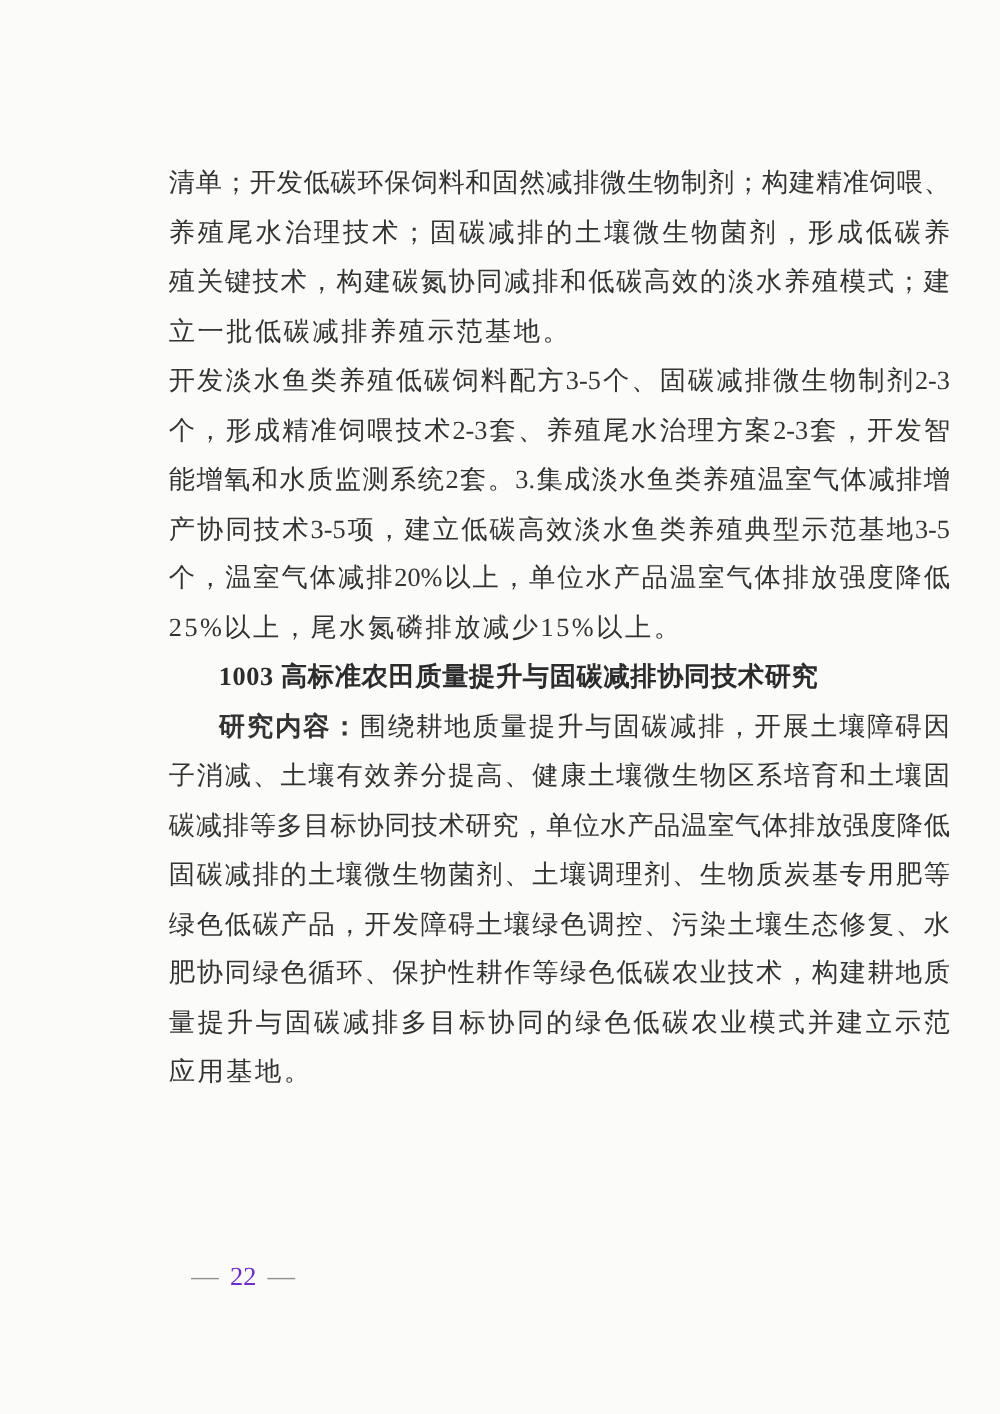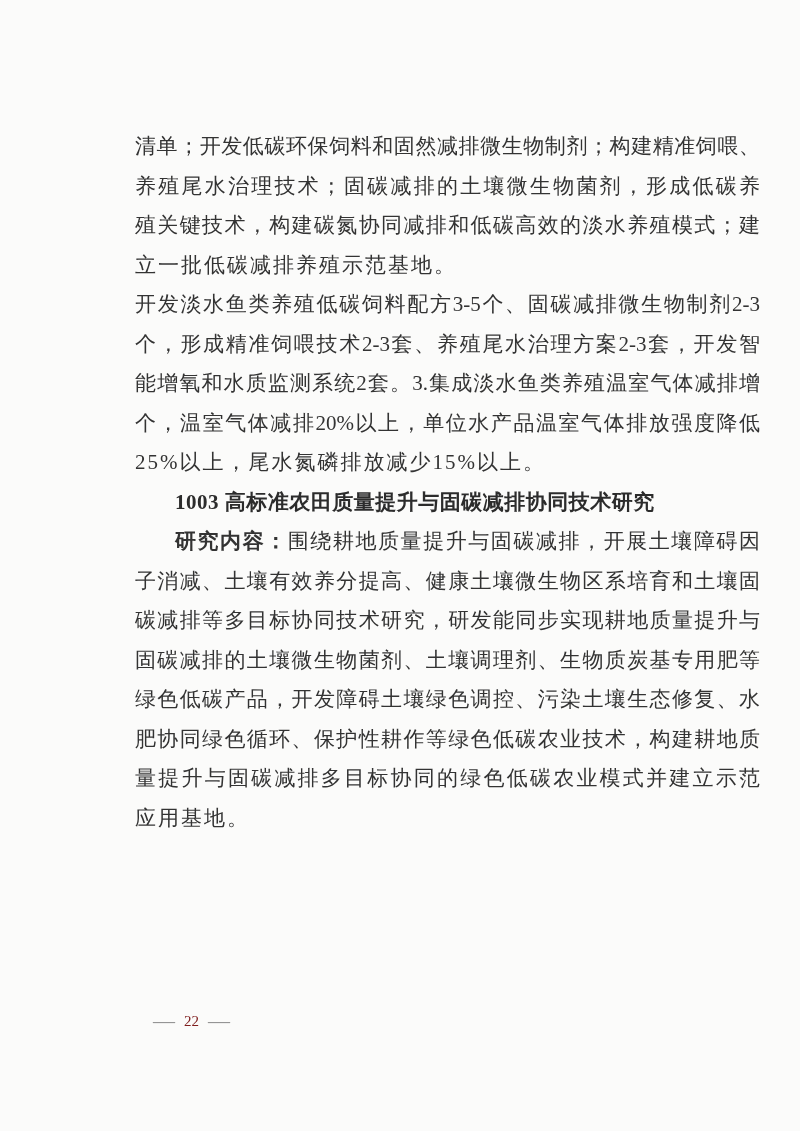--- a/index.html
+++ b/index.html
@@ -59,43 +59,44 @@
     align-items: center;
     gap: 9px;
     font-size: 20px;
   }
   .footer .dash {
     color: var(--dash-color);
     font-size: 22px;
     line-height: 30px;
   }
   .footer .pagenum {
-    color: #7f1d1d;
-    font-size: 15px;
+    color: #6d28d9;
+    font-size: 21px;
     line-height: 30px;
   }
 </style>
 </head>
 <body>
 
 <div class="page">
   <div class="text-block">
       <div class="line fill"><span class="run">清单；开发低碳环保饲料和固然减排微生物制剂；构建精准饲喂、</span></div>
       <div class="line fill"><span class="run">养殖尾水治理技术；固碳减排的土壤微生物菌剂，形成低碳养</span></div>
       <div class="line fill"><span class="run">殖关键技术，构建碳氮协同减排和低碳高效的淡水养殖模式；建</span></div>
       <div class="line"><span class="run">立一批低碳减排养殖示范基地。</span></div>
       <div class="line fill"><span class="run">开发淡水鱼类养殖低碳饲料配方3-5个、固碳减排微生物制剂2-3</span></div>
       <div class="line fill"><span class="run">个，形成精准饲喂技术2-3套、养殖尾水治理方案2-3套，开发智</span></div>
       <div class="line fill"><span class="run">能增氧和水质监测系统2套。3.集成淡水鱼类养殖温室气体减排增</span></div>
+      <div class="line fill"><span class="run">产协同技术3-5项，建立低碳高效淡水鱼类养殖典型示范基地3-5</span></div>
       <div class="line fill"><span class="run">个，温室气体减排20%以上，单位水产品温室气体排放强度降低</span></div>
       <div class="line"><span class="run">25%以上，尾水氮磷排放减少15%以上。</span></div>
       <div class="line indent heading"><span class="run bold">1003 高标准农田质量提升与固碳减排协同技术研究</span></div>
       <div class="line fill indent"><span class="run bold">研究内容：</span><span class="run">围绕耕地质量提升与固碳减排，开展土壤障碍因</span></div>
       <div class="line fill"><span class="run">子消减、土壤有效养分提高、健康土壤微生物区系培育和土壤固</span></div>
-      <div class="line fill"><span class="run">碳减排等多目标协同技术研究，研发能同步实现耕地质量提升与</span></div>
+      <div class="line fill"><span class="run">碳减排等多目标协同技术研究，单位水产品温室气体排放强度降低</span></div>
       <div class="line fill"><span class="run">固碳减排的土壤微生物菌剂、土壤调理剂、生物质炭基专用肥等</span></div>
       <div class="line fill"><span class="run">绿色低碳产品，开发障碍土壤绿色调控、污染土壤生态修复、水</span></div>
       <div class="line fill"><span class="run">肥协同绿色循环、保护性耕作等绿色低碳农业技术，构建耕地质</span></div>
       <div class="line fill"><span class="run">量提升与固碳减排多目标协同的绿色低碳农业模式并建立示范</span></div>
       <div class="line"><span class="run">应用基地。</span></div>
     </div>
   <div class="footer">
     <span class="dash">—</span>
     <span class="pagenum">22</span>
     <span class="dash">—</span>

